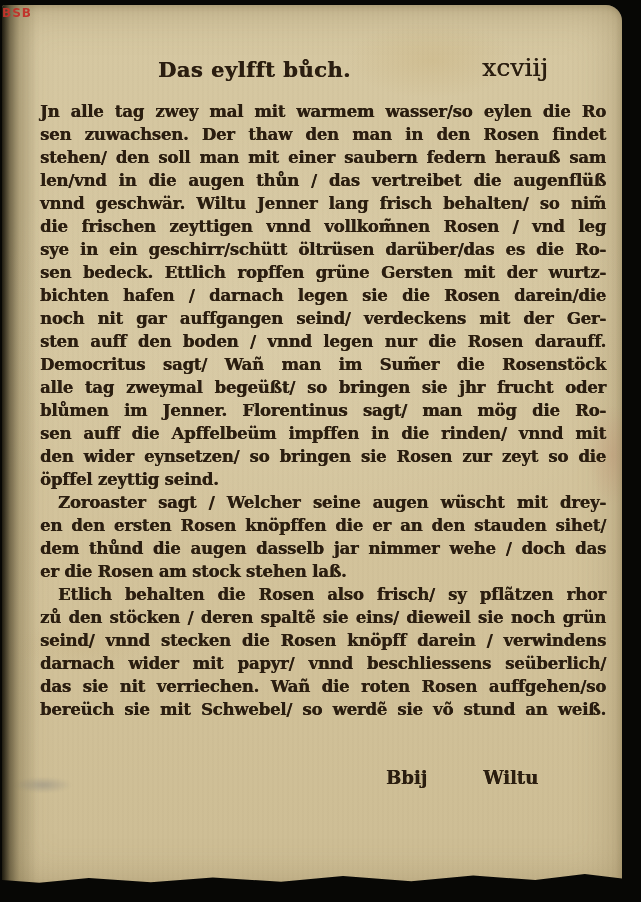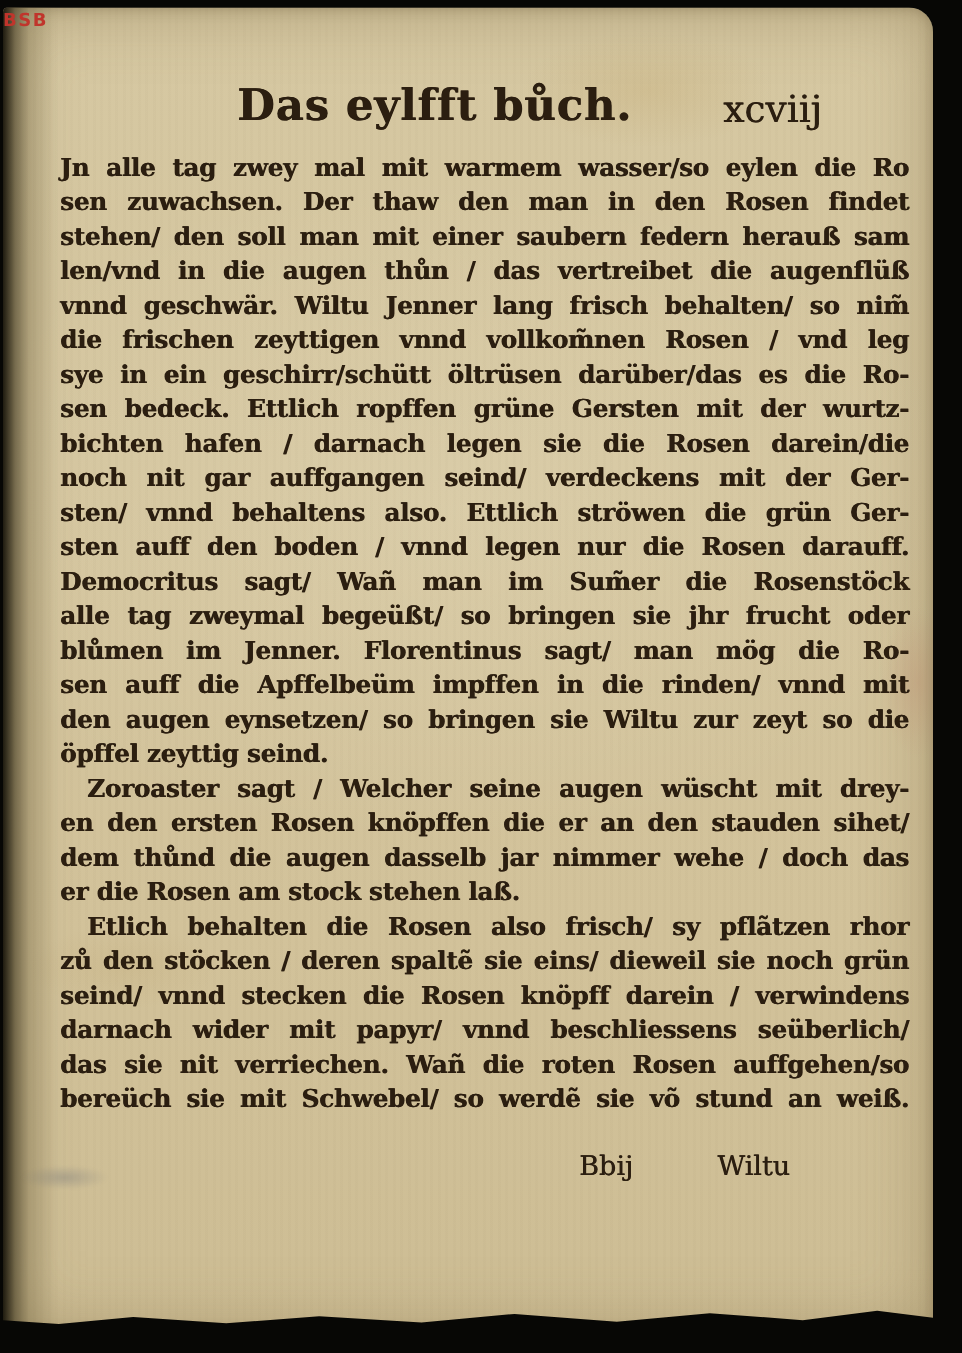--- a/index.html
+++ b/index.html
@@ -39,39 +39,39 @@
     position:absolute; left:2px; top:6px;
     font-family:"DejaVu Sans", sans-serif;
     font-size:12px; font-weight:700; letter-spacing:1px;
     color:var(--wm, #c0352c);
   }
   .header {
     position:absolute; left:38px; top:48px; width:566px;
     display:flex; align-items:flex-end; color:var(--ink);
   }
   .title {
-    margin-left:118px; font-size:29px; font-weight:700; letter-spacing:0.5px;
+    margin-left:118px; font-size:21px; font-weight:700; letter-spacing:0.5px;
     text-shadow:0.4px 0 currentColor;
   }
   .pagenum {
     margin-left:auto; margin-right:58px; font-size:25px; font-weight:400;
     text-shadow:0.4px 0 currentColor;
   }
   .body-text {
     position:absolute; left:38px; top:95px; width:566px;
     font-size:16.5px; font-weight:700; line-height:23px;
     letter-spacing:-0.2px; color:var(--ink);
     text-shadow:0.35px 0 currentColor;
   }
   .line { height:23px; text-align:justify; text-align-last:justify; white-space:nowrap; }
   .line.short { text-align-last:left; }
   .line.indent { text-indent:18px; }
   .footer {
     position:absolute; left:38px; top:762px; width:566px;
-    display:flex; font-size:18px; font-weight:400; color:var(--ink);
+    display:flex; font-size:18px; font-weight:700; color:var(--ink);
     text-shadow:0.35px 0 currentColor;
   }
   .sig { margin-left:346px; }
   .signum { }
   .catchword { margin-left:56px; }
   .smudge {
     position:absolute; left:12px; top:772px; width:58px; height:16px;
     background:radial-gradient(closest-side, rgba(92,98,112,0.30), rgba(0,0,0,0));
     filter:blur(1px);
   }
@@ -93,27 +93,26 @@
         <div class="line">Jn alle tag zwey mal mit warmem wasser/so eylen die Ro</div>
         <div class="line">sen zuwachsen. Der thaw den man in den Rosen findet</div>
         <div class="line">stehen/ den soll man mit einer saubern federn herauß sam</div>
         <div class="line">len/vnd in die augen thůn / das vertreibet die augenflüß</div>
         <div class="line">vnnd geschwär. Wiltu Jenner lang frisch behalten/ so nim̃</div>
         <div class="line">die frischen zeyttigen vnnd vollkom̃nen Rosen / vnd leg</div>
         <div class="line">sye in ein geschirr/schütt öltrüsen darüber/das es die Ro-</div>
         <div class="line">sen bedeck. Ettlich ropffen grüne Gersten mit der wurtz-</div>
         <div class="line">bichten hafen / darnach legen sie die Rosen darein/die</div>
         <div class="line">noch nit gar auffgangen seind/ verdeckens mit der Ger-</div>
-        <div class="line">sten/ vnnd behaltens also. Ettlich ströwen die grün Ger-</div>
         <div class="line">sten auff den boden / vnnd legen nur die Rosen darauff.</div>
         <div class="line">Democritus sagt/ Wañ man im Sum̃er die Rosenstöck</div>
         <div class="line">alle tag zweymal begeüßt/ so bringen sie jhr frucht oder</div>
         <div class="line">blůmen im Jenner. Florentinus sagt/ man mög die Ro-</div>
         <div class="line">sen auff die Apffelbeüm impffen in die rinden/ vnnd mit</div>
-        <div class="line">den augen eynsetzen/ so bringen sie Wiltu zur zeyt so die</div>
+        <div class="line">den wider eynsetzen/ so bringen sie Rosen zur zeyt so die</div>
         <div class="line short">öpffel zeyttig seind.</div>
         <div class="line indent">Zoroaster sagt / Welcher seine augen wüscht mit drey-</div>
         <div class="line">en den ersten Rosen knöpffen die er an den stauden sihet/</div>
         <div class="line">dem thůnd die augen dasselb jar nimmer wehe / doch das</div>
         <div class="line short">er die Rosen am stock stehen laß.</div>
         <div class="line indent">Etlich behalten die Rosen also frisch/ sy pflãtzen rhor</div>
         <div class="line">zů den stöcken / deren spaltẽ sie eins/ dieweil sie noch grün</div>
         <div class="line">seind/ vnnd stecken die Rosen knöpff darein / verwindens</div>
         <div class="line">darnach wider mit papyr/ vnnd beschliessens seüberlich/</div>
         <div class="line">das sie nit verriechen. Wañ die roten Rosen auffgehen/so</div>

